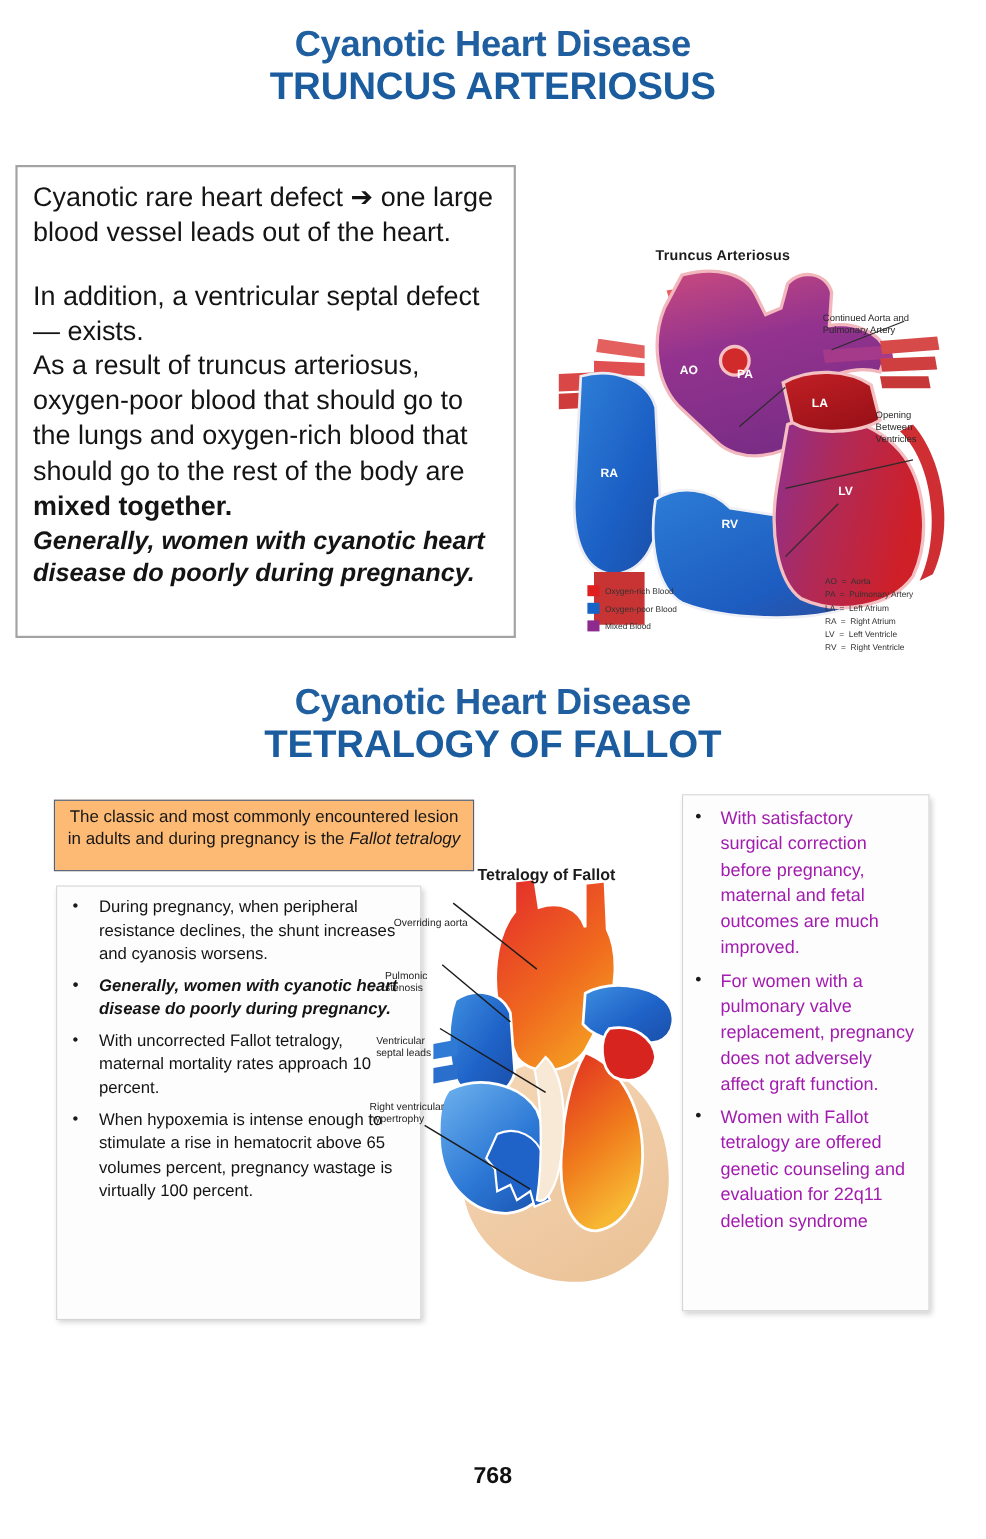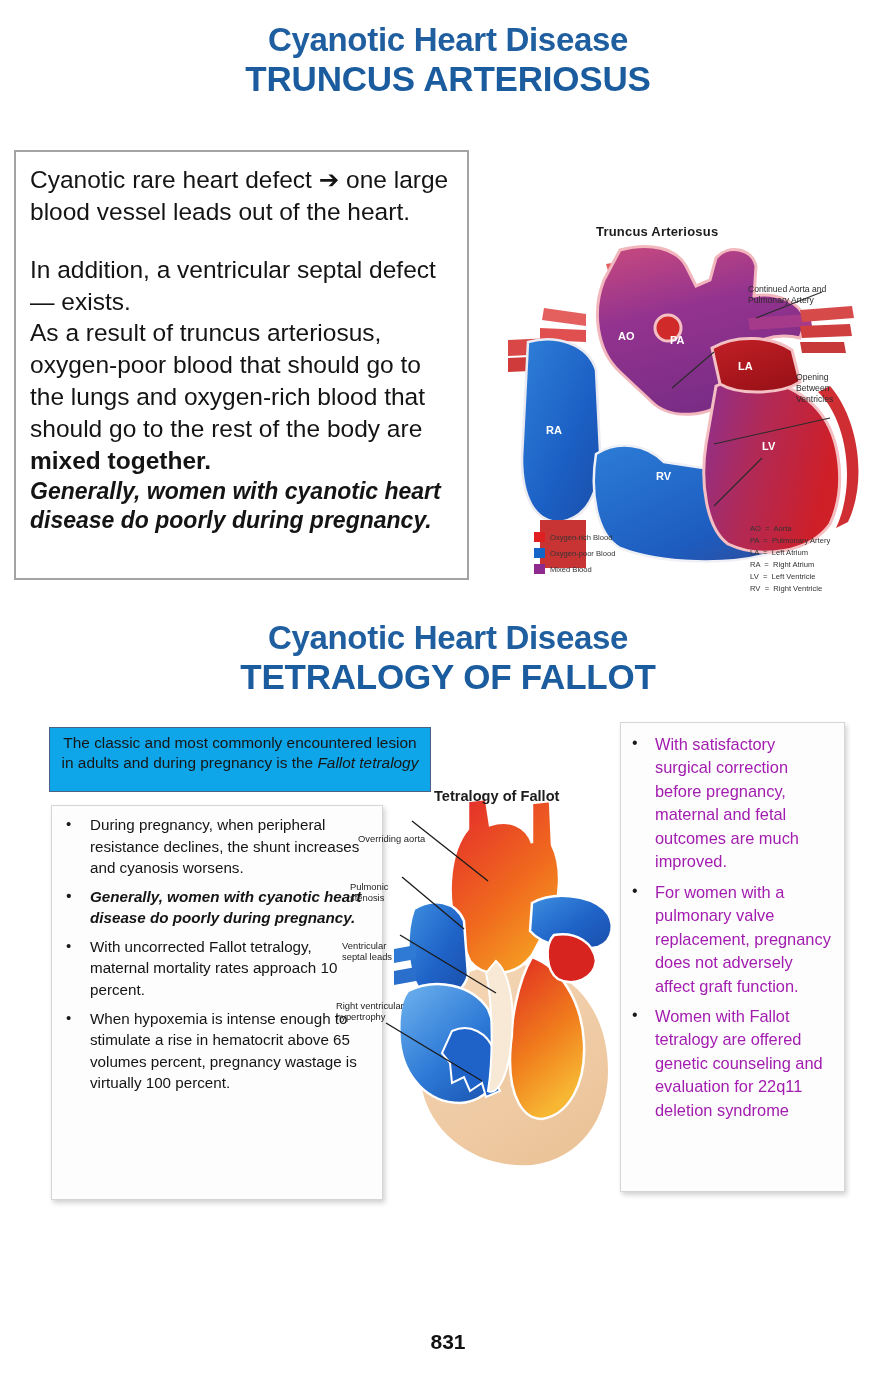--- a/index.html
+++ b/index.html
@@ -114,21 +114,21 @@
   }
 
   
   .classic-box {
     position: absolute;
     left: 49px;
     top: 727px;
     width: 382px;
     height: 65px;
     border: 1.6px solid #4a6284;
-    background: #0ea5e9;
+    background: #fdba74;
     box-sizing: border-box;
     text-align: center;
     padding: 5px 6px;
   }
   .classic-text {
     font-size: 15.4px;
     line-height: 1.33;
     color: #161616;
   }
   .classic-text i { font-style: italic; }
@@ -487,13 +487,13 @@
     <span>Ventricular</span><br>
     <span>septal leads</span>
   </div>
 
   <div class="fallot-label" style="left:0px; top:215px;">
     <span>Right ventricular</span><br>
     <span>hypertrophy</span>
   </div>
 </div>
 
-<div class="page-number">831</div>
+<div class="page-number">768</div>
 
 </body></html>

